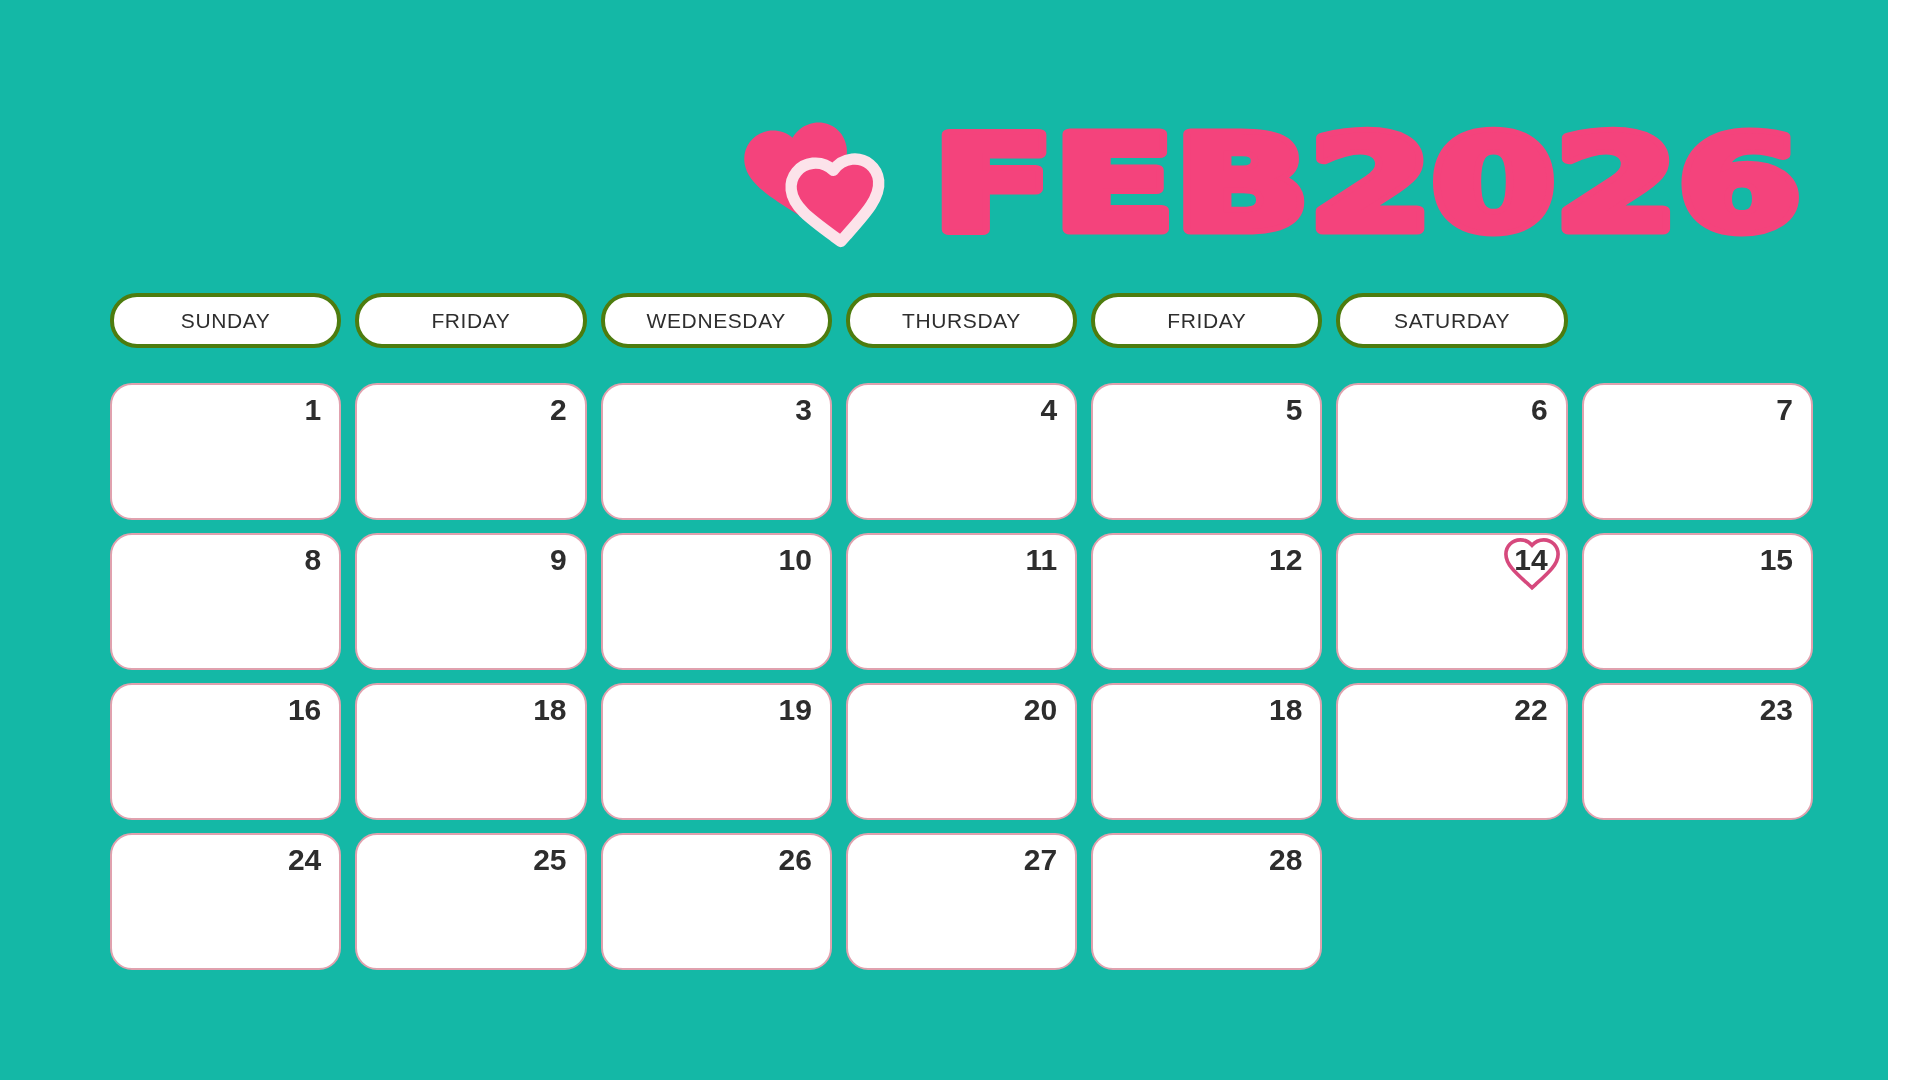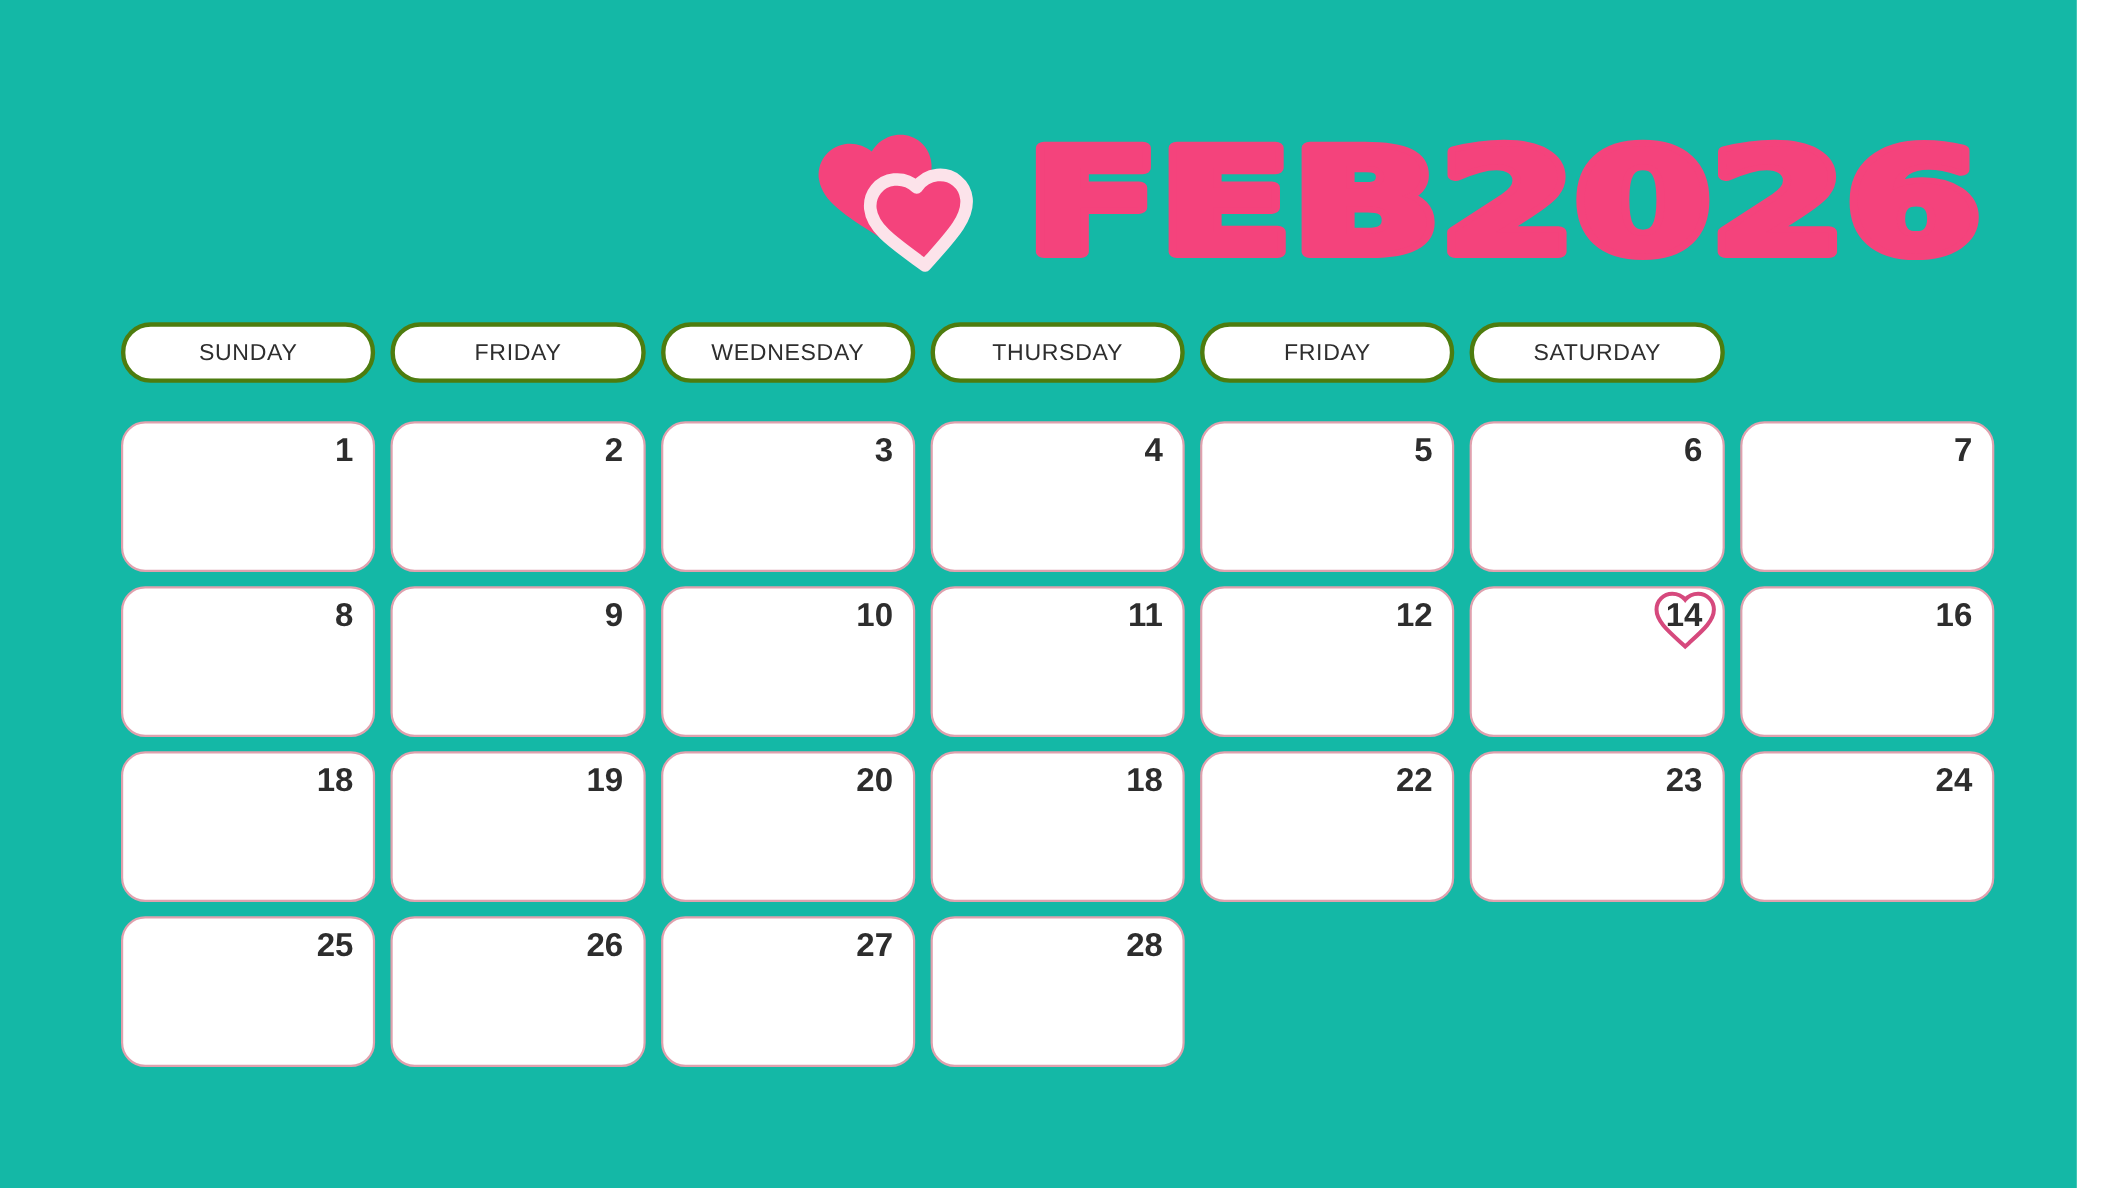--- a/index.html
+++ b/index.html
@@ -157,20 +157,23 @@
           <span class="date-num">12</span>
         </div>
       <div class="date-cell">
         <svg class="heart-mark" viewBox="0 0 24 23" aria-hidden="true">
           <path fill="none" stroke="#d6497d" stroke-width="1.4" d="M12 21.35l-1.45-1.32C5.4 15.36 2 12.28 2 8.5 2 5.42 4.42 3 7.5 3c1.74 0 3.41.81 4.5 2.09C13.09 3.81 14.76 3 16.5 3 19.58 3 22 5.42 22 8.5c0 3.78-3.4 6.86-8.55 11.54L12 21.35z"></path>
         </svg>
         <span class="date-num">14</span>
       </div>
 
       <div class="date-cell">
+          <span class="date-num">15</span>
+        </div>
+      <div class="date-cell">
           <span class="date-num">16</span>
         </div>
       <div class="date-cell">
           <span class="date-num">18</span>
         </div>
       <div class="date-cell">
           <span class="date-num">19</span>
         </div>
       <div class="date-cell">
           <span class="date-num">20</span>

